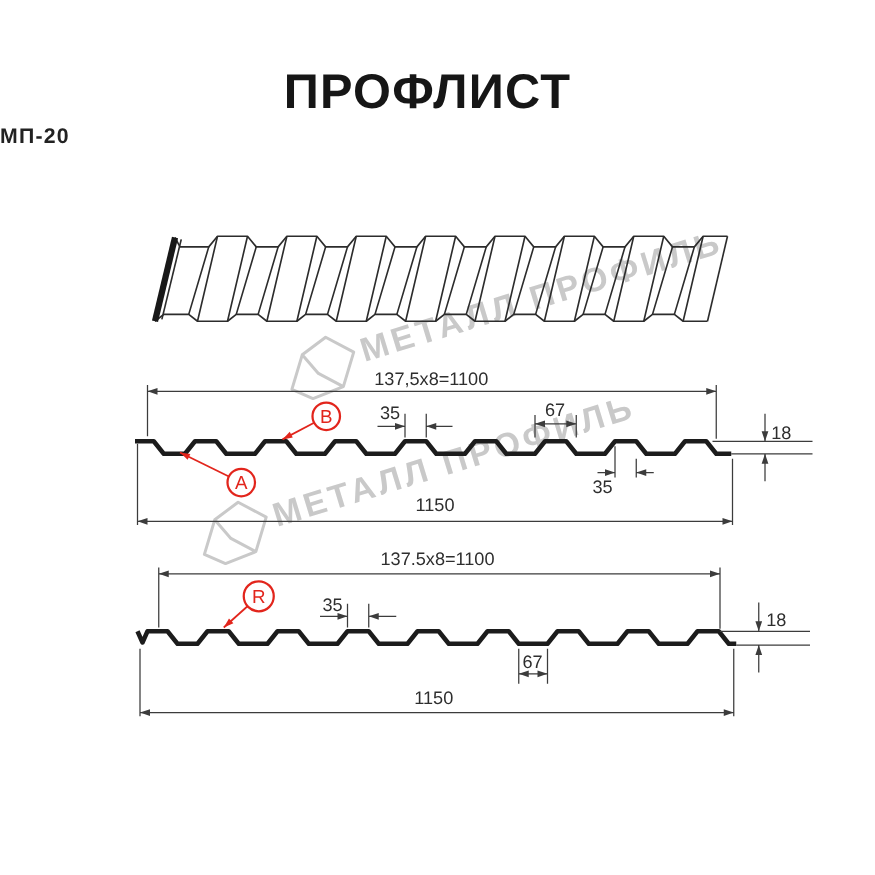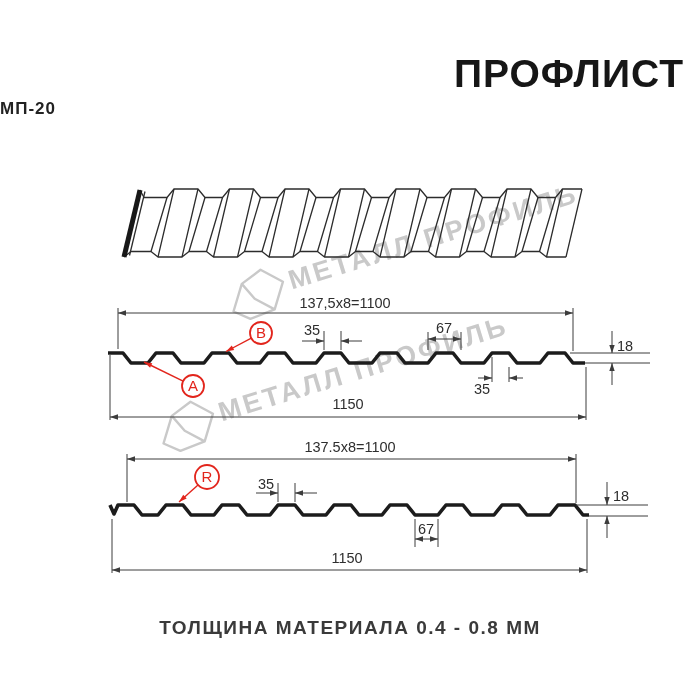--- a/index.html
+++ b/index.html
@@ -1,17 +1,17 @@
 <!DOCTYPE html>
 <html><head>
 <meta charset="utf-8">
 <style>
   html,body{margin:0;padding:0;background:#ffffff;width:700px;height:700px;overflow:hidden;}
   .page{position:relative;width:700px;height:700px;font-family:"Liberation Sans",sans-serif;}
-  .title{position:absolute;top:52px;left:0;width:684px;text-align:right;
+  .title{position:absolute;top:52px;left:0;width:684px;text-align:center;
          font-size:39px;font-weight:bold;letter-spacing:1px;color:#161616;}
   .subtitle{position:absolute;top:99px;left:0;width:700px;text-align:left;
          font-size:17px;font-weight:600;letter-spacing:1px;color:#222;}
   .footer{position:absolute;top:617px;left:0;width:700px;text-align:center;
          font-size:19px;font-weight:600;letter-spacing:1.5px;color:#3a3a3a;}
   svg{position:absolute;top:0;left:0;}
   .thick{stroke:#1c1c1c;stroke-width:3.6;fill:none;stroke-linejoin:round;}
   .dim{stroke:#3c3c3c;stroke-width:1;fill:none;}
   .dimfill{fill:#3c3c3c;stroke:none;}
   .dimtext{font-family:"Liberation Sans",sans-serif;font-size:14.5px;fill:#2e2e2e;}
@@ -116,14 +116,13 @@
 
       <g>
         <circle class="redstroke" cx="207" cy="477" r="12" stroke="#e2251c"></circle>
         <text class="redtext" x="207" y="482" text-anchor="middle" fill="#e2251c">R</text>
         <path class="redline" d="M198 485 L179 502" stroke="#e2251c"></path>
         <path d="M179 502 L183.2 494.7 L186.7 498.6 Z" stroke="none" fill="#e2251c"></path>
       </g>
     </g>
   </svg>
 
-  <div class="footer">ТОЛЩИНА МАТЕРИАЛА 0.4 - 0.8 ММ</div>
 </div>
 
 </body></html>

